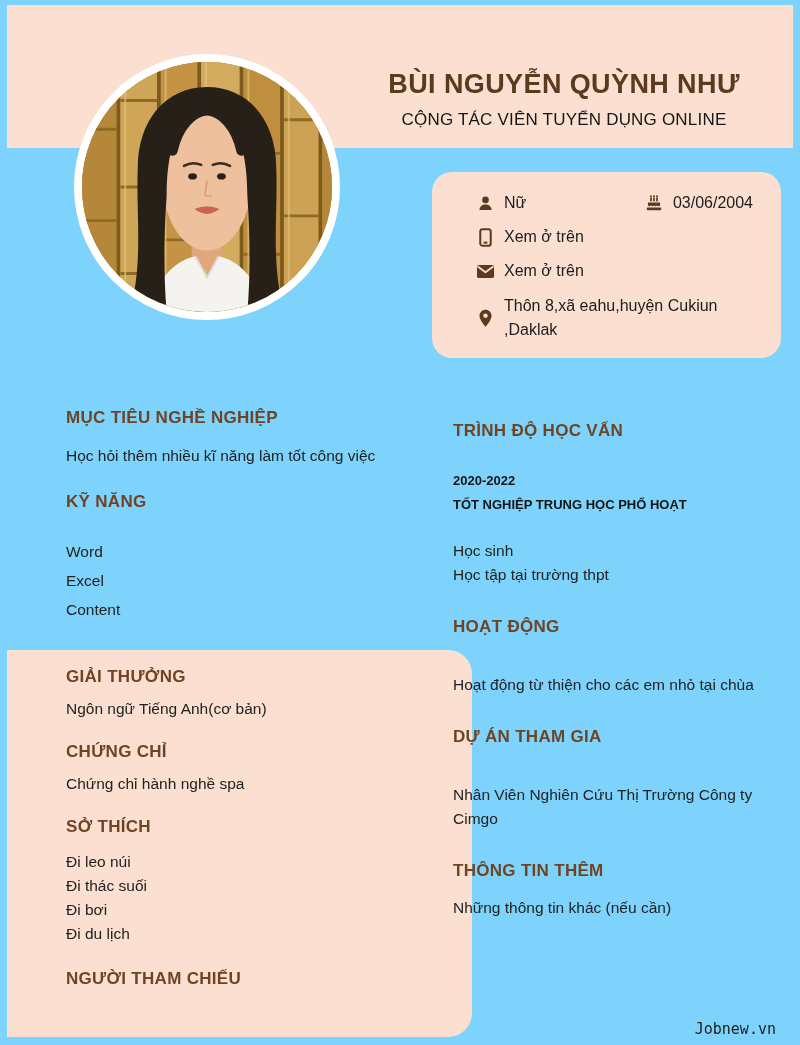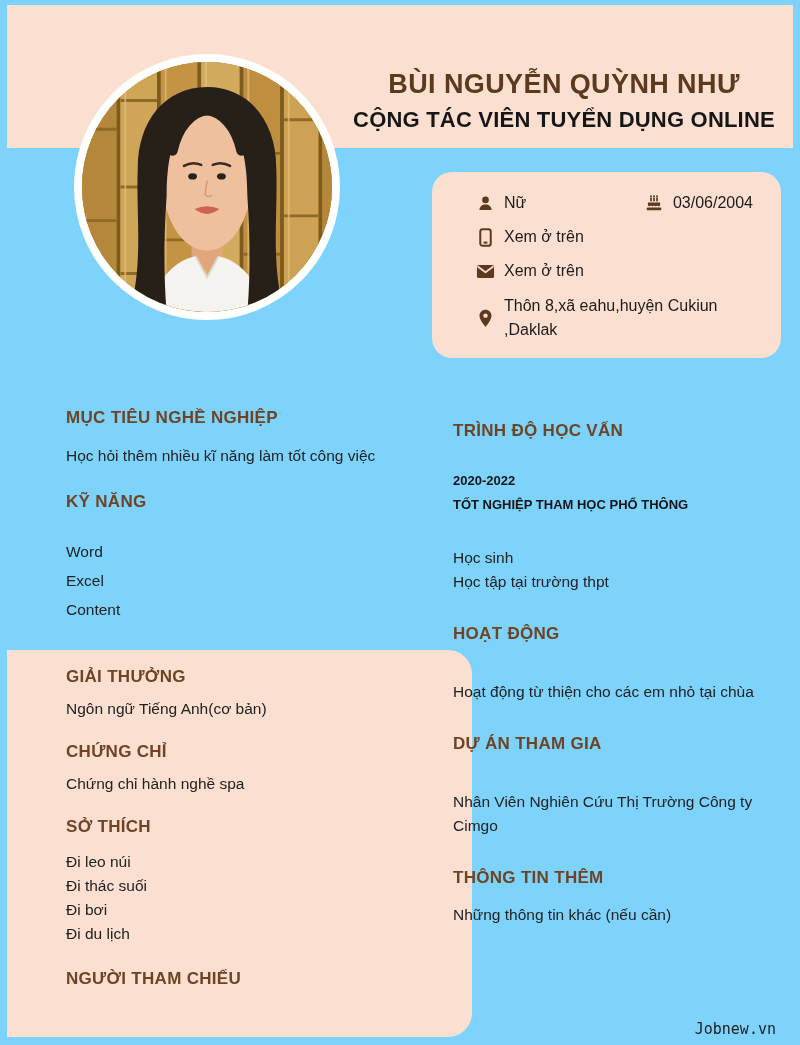--- a/index.html
+++ b/index.html
@@ -13,21 +13,21 @@
   
   .photo-wrap {
     position:absolute; left:74px; top:54px; width:266px; height:266px;
     border:8px solid #ffffff; border-radius:50%; overflow:hidden; background:#c79c4a;
   }
   .photo-wrap svg { display:block; width:100%; height:100%; }
 
   
   .header-text { position:absolute; left:344px; top:68px; width:440px; text-align:center; }
   .cv-name { font-size:27px; font-weight:700; color:#5c3a1d; letter-spacing:0.4px; line-height:32px; }
-  .cv-title { margin-top:7px; font-size:22px; font-weight:700; color:#161616; letter-spacing:0.2px; line-height:26px; }
+  .cv-title { margin-top:7px; font-size:17px; font-weight:400; color:#161616; letter-spacing:0.2px; line-height:26px; }
 
   
   .info-box {
     position:absolute; left:432px; top:172px; width:349px; height:186px;
     background:#fbe0d1; border-radius:20px; padding:20px 28px 18px 43px;
   }
   .info-row { display:flex; align-items:center; margin-bottom:12px; font-size:16px; line-height:22px; color:#1c1c1c; }
   .info-row .pair { display:flex; align-items:center; }
   .info-row .pair.right { margin-left:auto; }
   .ic { width:20px; height:18px; margin-right:9px; flex:0 0 auto; display:flex; align-items:center; justify-content:center; }
@@ -54,21 +54,21 @@
   .peach-block .sec-h { margin-bottom:9px; }
   .peach-block .gap { margin-top:20px; }
   .hobby-list { margin-top:12px; }
   .hobby-list .item { font-size:15.5px; line-height:24px; color:#222; }
   .ref-h { margin-top:22px; }
 
   
   .right-col { position:absolute; left:453px; top:420px; width:332px; }
   .edu-block { margin-top:27px; }
   .edu-bold { font-size:13px; font-weight:700; color:#151515; line-height:24px; }
-  .edu-lines { margin-top:29px; }
+  .edu-lines { margin-top:22px; }
   .h-gap-lg { margin-top:29px; }
   .p-gap-lg { margin-top:35px; }
   .p-gap-sm { margin-top:14px; }
 
   
   .footer-brand {
     position:absolute; right:24px; bottom:7px;
     font-family:"DejaVu Sans Mono", monospace; font-size:15px; color:#222;
   }
 </style>
@@ -224,21 +224,21 @@
       <div class="item">Đi bơi</div>
       <div class="item">Đi du lịch</div>
     </div>
     <div class="sec-h ref-h">NGƯỜI THAM CHIẾU</div>
   </div>
 
   <div class="right-col">
     <div class="sec-h">TRÌNH ĐỘ HỌC VẤN</div>
     <div class="edu-block">
       <div class="edu-bold">2020-2022</div>
-      <div class="edu-bold">TỐT NGHIỆP THAM HỌC PHỔ THÔNG</div>
+      <div class="edu-bold">TỐT NGHIỆP TRUNG HỌC PHỔ HOẠT</div>
       <div class="edu-lines">
         <div class="body-txt">Học sinh</div>
         <div class="body-txt">Học tập tại trường thpt</div>
       </div>
     </div>
     <div class="sec-h h-gap-lg">HOẠT ĐỘNG</div>
     <div class="body-txt p-gap-lg">Hoạt động từ thiện cho các em nhỏ tại chùa</div>
     <div class="sec-h h-gap-lg">DỰ ÁN THAM GIA</div>
     <div class="body-txt p-gap-lg">Nhân Viên Nghiên Cứu Thị Trường Công ty Cimgo</div>
     <div class="sec-h h-gap-lg">THÔNG TIN THÊM</div>

